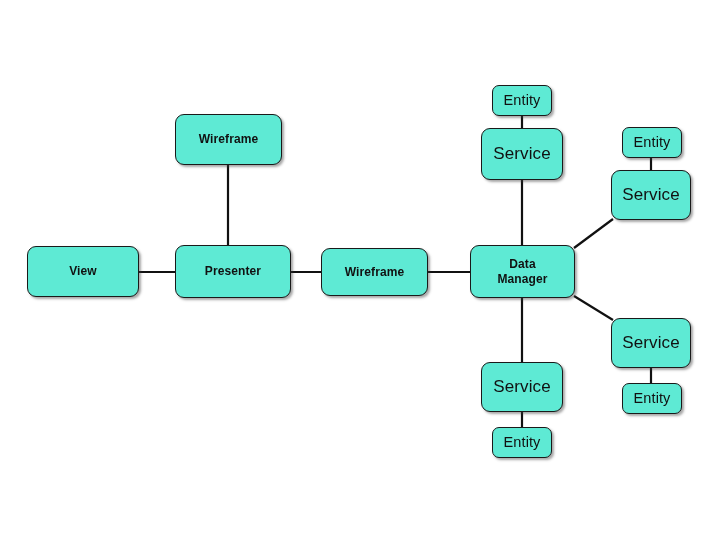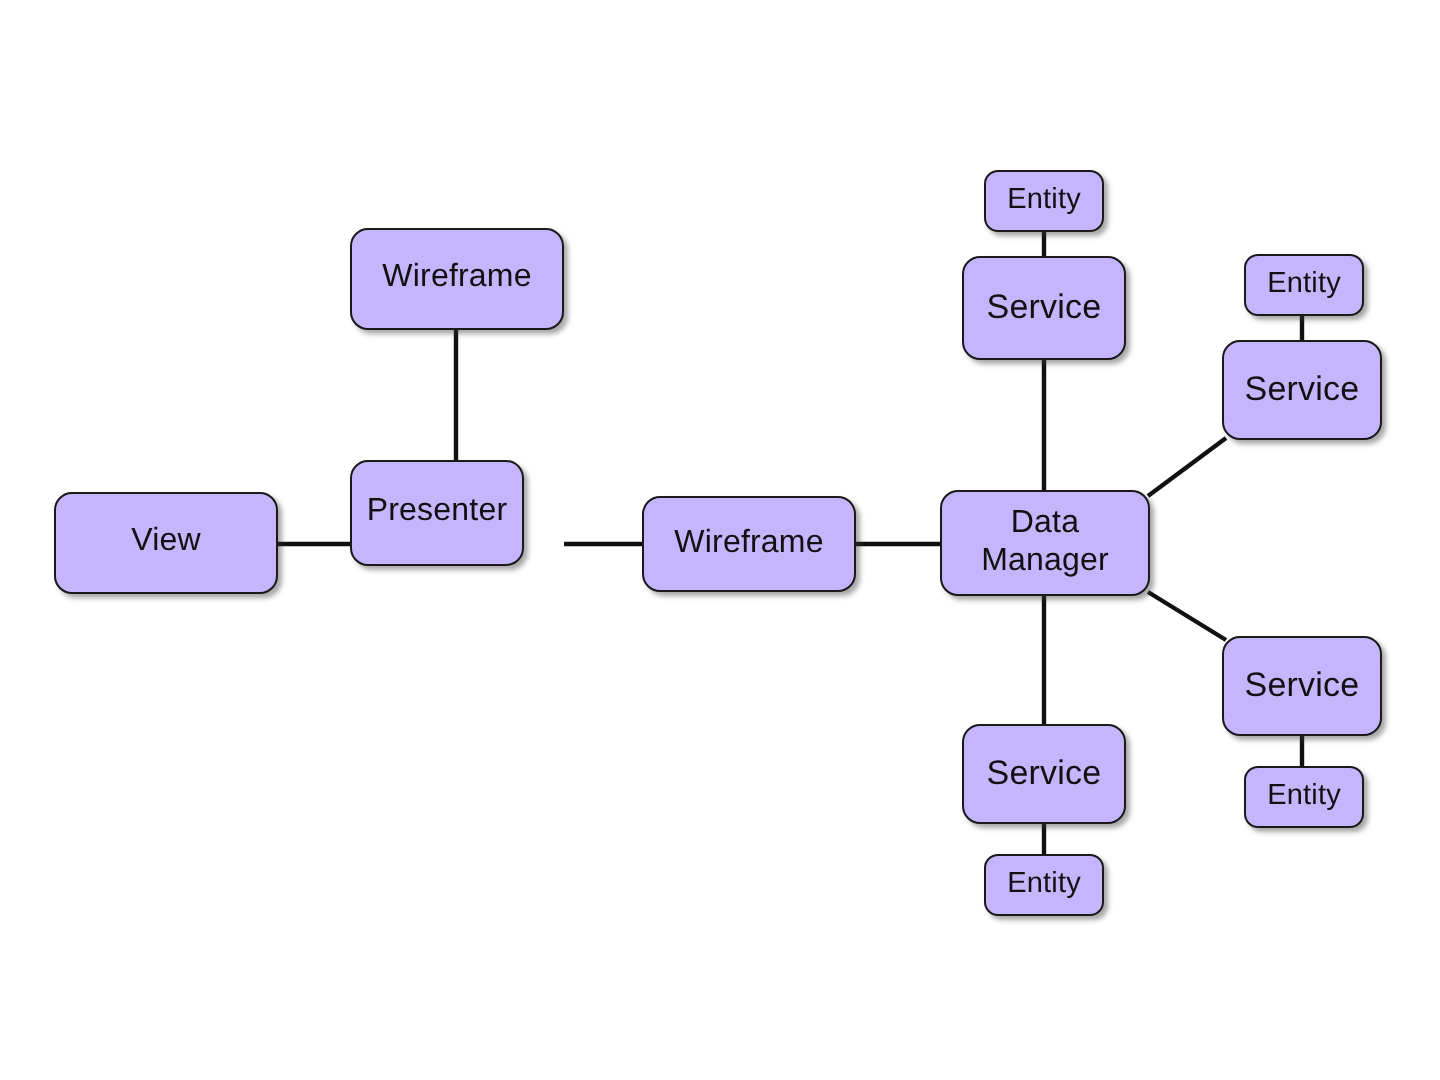--- a/index.html
+++ b/index.html
@@ -20,38 +20,38 @@
   #edge-layer {
     position: absolute;
     left: 0;
     top: 0;
     width: 720px;
     height: 540px;
   }
   .node {
     position: absolute;
     box-sizing: border-box;
-    background: #c4b5fd;
+    background: #5eead4;
     border: 1.6px solid #1a1a1a;
     border-radius: 9px;
     display: flex;
     align-items: center;
     justify-content: center;
     text-align: center;
     color: #111111;
     box-shadow: 2px 2px 2.5px rgba(60,60,60,0.45);
     z-index: 2;
   }
   .node .label {
     display: block;
     line-height: 1.18;
     white-space: pre-line;
     letter-spacing: 0.1px;
   }
-  .node.size-wide   { font-size: 16px; }
+  .node.size-wide   { font-size: 12px; font-weight: bold; }
   .node.size-medium { font-size: 17px; }
   .node.size-small  { font-size: 14.5px; border-radius: 7px; border-width: 1.5px; }
 </style>
 </head>
 <body>
 
 <div id="canvas">
   <svg id="edge-layer" viewBox="0 0 720 540" xmlns="http://www.w3.org/2000/svg">
       <line x1="134" y1="272" x2="175" y2="272" stroke="#111111" stroke-width="2.2" stroke-linecap="butt"></line>
       <line x1="282" y1="272" x2="321" y2="272" stroke="#111111" stroke-width="2.2" stroke-linecap="butt"></line>
@@ -63,21 +63,21 @@
       <line x1="651" y1="170" x2="651" y2="158" stroke="#111111" stroke-width="2.2" stroke-linecap="butt"></line>
       <line x1="574" y1="296" x2="613" y2="320" stroke="#111111" stroke-width="2.2" stroke-linecap="butt"></line>
       <line x1="651" y1="368" x2="651" y2="383" stroke="#111111" stroke-width="2.2" stroke-linecap="butt"></line>
       <line x1="522" y1="298" x2="522" y2="362" stroke="#111111" stroke-width="2.2" stroke-linecap="butt"></line>
       <line x1="522" y1="412" x2="522" y2="427" stroke="#111111" stroke-width="2.2" stroke-linecap="butt"></line>
     </svg>
   <div id="node-layer">
       <div class="node size-wide" style="left: 27px; top: 246px; width: 112px; height: 51px;">
         <span class="label">View</span>
       </div>
-      <div class="node size-wide" style="left: 175px; top: 230px; width: 87px; height: 53px;">
+      <div class="node size-wide" style="left: 175px; top: 245px; width: 116px; height: 53px;">
         <span class="label">Presenter</span>
       </div>
       <div class="node size-wide" style="left: 175px; top: 114px; width: 107px; height: 51px;">
         <span class="label">Wireframe</span>
       </div>
       <div class="node size-wide" style="left: 321px; top: 248px; width: 107px; height: 48px;">
         <span class="label">Wireframe</span>
       </div>
       <div class="node size-wide" style="left: 470px; top: 245px; width: 105px; height: 53px;">
         <span class="label">Data

